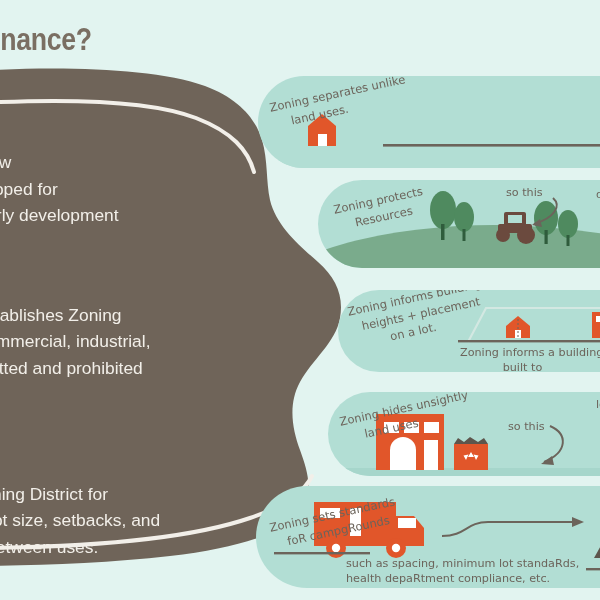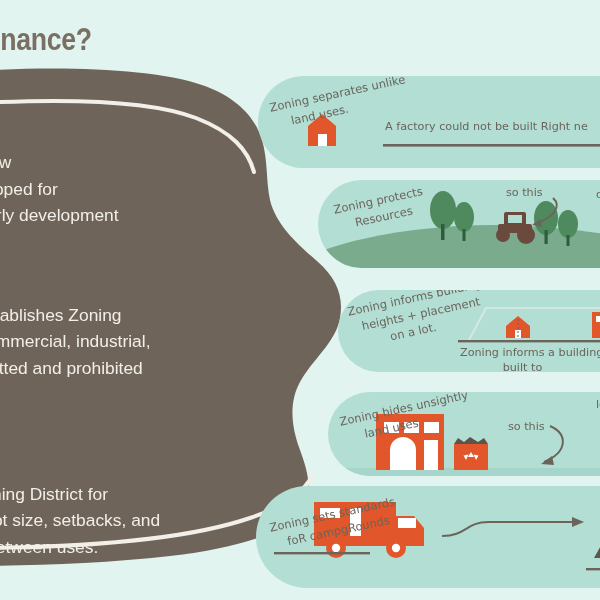--- a/index.html
+++ b/index.html
@@ -110,21 +110,20 @@
         <path d="M50 70 L50 50 L64 38 L78 50 L78 70 Z" fill="#e1562a"></path>
         <rect x="60" y="58" width="9" height="12" fill="#ffffff"></rect>
       </g>
 
       <rect x="125" y="68" width="275" height="2.6" fill="#6c645b"></rect>
     </svg>
 
     <div class="hand hand-rot label-1" style="left:10px;top:24px;">Zoning separates unlike
      land uses.</div>
 
-    <div class="hand note" style="left:127px;top:44px;">A factory could not be built Right ne</div>
   </div>
 
   <div class="pill" style="left:318px;top:180px;width:345px;height:88px;">
     <svg class="clipbg" width="345" height="88" viewBox="0 0 345 88" xmlns="http://www.w3.org/2000/svg" aria-hidden="true">
 
       <path d="M0 72 C 40 58, 80 50, 140 46 C 210 42, 270 50, 345 64 L345 88 L0 88 Z" fill="#7aab8c"></path>
 
       <g>
         <ellipse cx="125" cy="30" rx="13" ry="19" fill="#4f8a5f"></ellipse>
         <rect x="123" y="44" width="3.5" height="16" fill="#2f5c3c"></rect>
@@ -253,15 +252,17 @@
       <g>
         <path d="M338 72 L356 40 L374 72 Z" fill="#5d554c"></path>
       </g>
 
       <rect x="330" y="82" width="70" height="2.4" fill="#6c645b"></rect>
     </svg>
 
     <div class="hand hand-rot label-1" style="left:12px;top:34px;">Zoning sets standards
     foR campgRounds</div>
 
+    <div class="hand note" style="left:90px;top:70px;line-height:1.35em;">such as spacing, minimum lot standaRds,
+health depaRtment compliance, etc.</div>
   </div>
 
 </div>
 
 </body></html>

